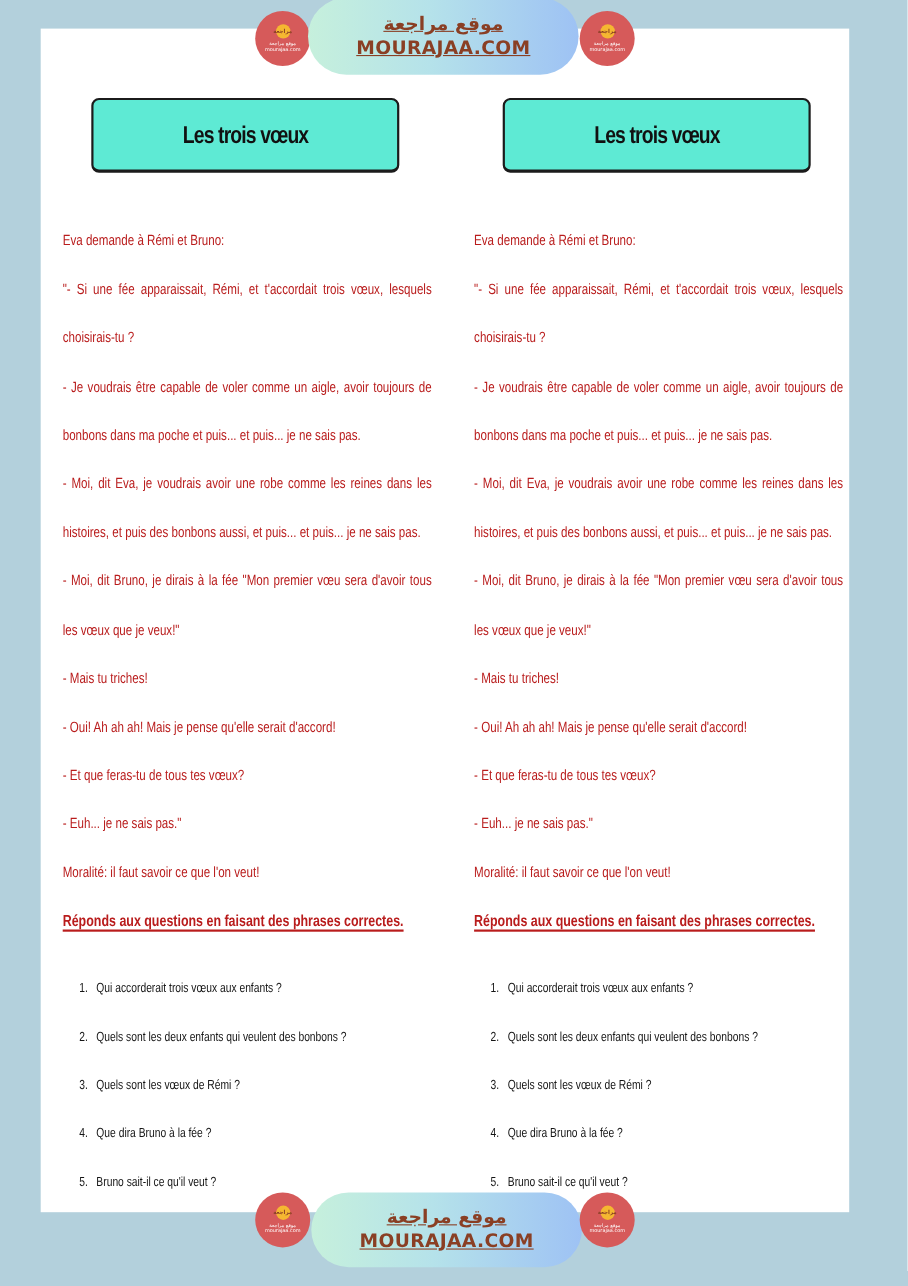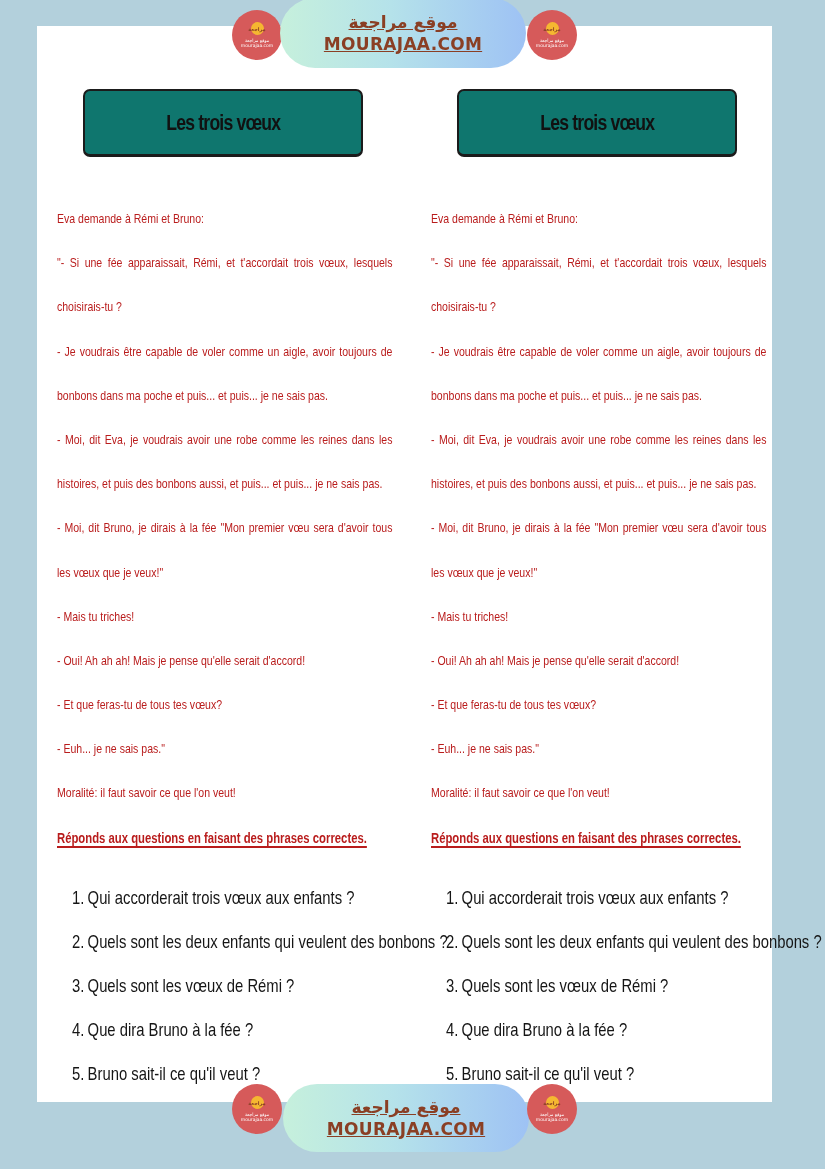--- a/index.html
+++ b/index.html
@@ -16,21 +16,21 @@
   }
   .column {
     position: absolute; top: 0; width: 336px;
   }
   .col-left { left: 20px; }
   .col-right { left: 394px; }
 
   .title-box {
     position: absolute; top: 63px; left: 26px;
     width: 280px; height: 68px;
-    background: #0f766e;
+    background: #5eead4;
     border: 2px solid #1b1b1b;
     border-bottom-width: 3px;
     border-radius: 7px;
     display: flex; align-items: center; justify-content: center;
     box-sizing: border-box;
     text-align: center;
   }
   .title-text {
     font-family: "Liberation Sans", sans-serif;
     font-weight: bold; font-size: 22px; letter-spacing: -1px;
@@ -51,21 +51,21 @@
   }
   .line.justify { text-align: justify; text-align-last: justify; width: 128%; }
   .instruction {
     font-weight: bold; text-decoration: underline;
     text-decoration-thickness: 2px; text-underline-offset: 3px;
     font-size: 14.5px;
   }
   .questions {
     position: absolute; left: 15px; top: 860px; width: 320px;
     font-family: "Liberation Sans", sans-serif;
-    font-size: 19px; color: #151515;
+    font-size: 12px; color: #151515;
   }
   .q {
     height: 44px; line-height: 24px; white-space: nowrap;
     transform-origin: left center; transform: scaleX(0.78); width: 130%;
   }
   .q-num { display: inline-block; width: 20px; }
 
   
   .banner {
     position: absolute; left: 230px; width: 350px; height: 70px;

